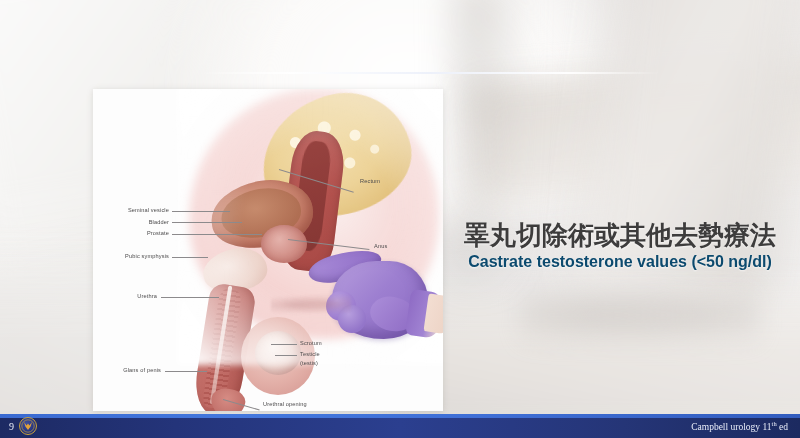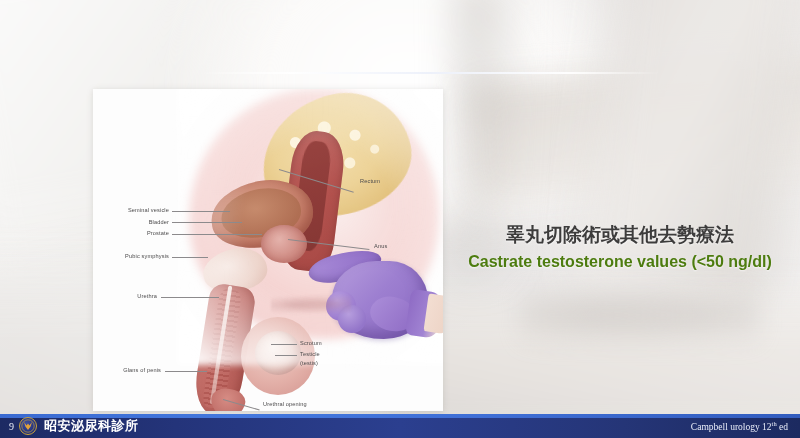--- a/index.html
+++ b/index.html
@@ -258,25 +258,25 @@
   .dre{
     position:absolute;left:198px;top:278px;
     font-size:15px;color:#4a4a4a;white-space:nowrap;
   }
 
   
   .rblock{
     position:absolute;left:452px;top:222px;width:336px;text-align:center;
   }
   .rblock .cn{
-    font-size:19px;font-weight:bold;color:#3d3c3c;line-height:26px;
+    font-size:26px;font-weight:bold;color:#3d3c3c;line-height:26px;
     text-shadow:0 1px 2px rgba(255,255,255,.7);
   }
   .rblock .en{
-    font-size:16px;font-weight:bold;color:#4d7c0f;line-height:23px;margin-top:2px;
+    font-size:16px;font-weight:bold;color:#0c4a6e;line-height:23px;margin-top:2px;
     text-shadow:0 1px 2px rgba(255,255,255,.7);
   }
 
   
   .footer{
     position:absolute;left:0;bottom:0;width:800px;height:24px;
     background:linear-gradient(90deg,#1d2a63 0%,#24347a 22%,#2b3f8f 50%,#253577 78%,#1c2a60 100%);
     display:flex;align-items:center;
   }
   .footer-top{
@@ -391,17 +391,16 @@
 
   <div class="footer">
     <div class="footer-top"></div>
     <div class="pageno">9</div>
     <div class="logo">
       <svg width="14" height="14" viewBox="0 0 14 14" aria-hidden="true">
         <path d="M3 3 L5.6 6.4 L7 4.6 L8.4 6.4 L11 3 L9.6 7.6 L7 11 L4.4 7.6 Z" fill="#e2a33a"></path>
         <circle cx="7" cy="7" r="6.2" fill="none" stroke="#c9a23c" stroke-width=".7"></circle>
       </svg>
     </div>
-    <div class="clinic">昭安泌尿科診所</div>
-    <div class="ref"><span>Campbell urology 12</span><sup>th</sup><span> ed</span></div>
+    <div class="ref"><span>Campbell urology 11</span><sup>th</sup><span> ed</span></div>
   </div>
 
 </div>
 
 </body></html>

